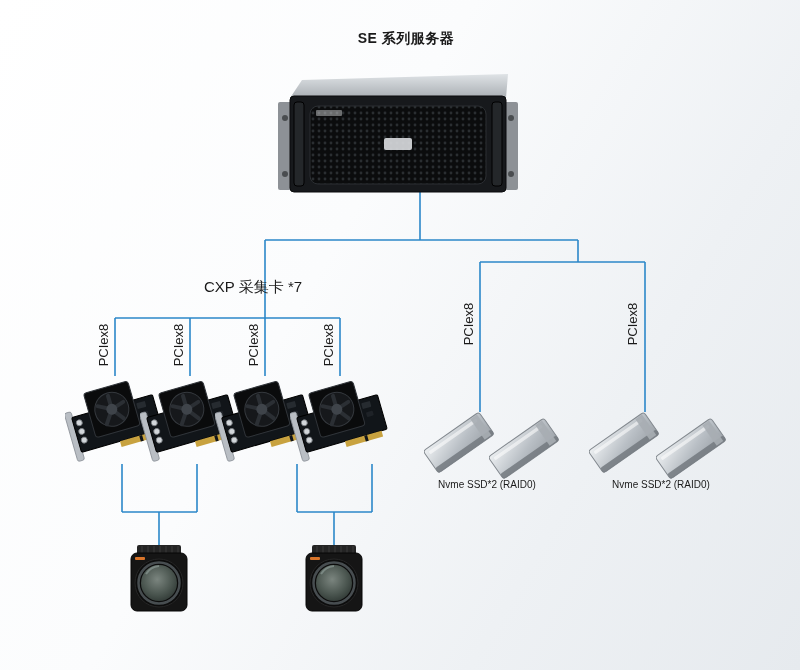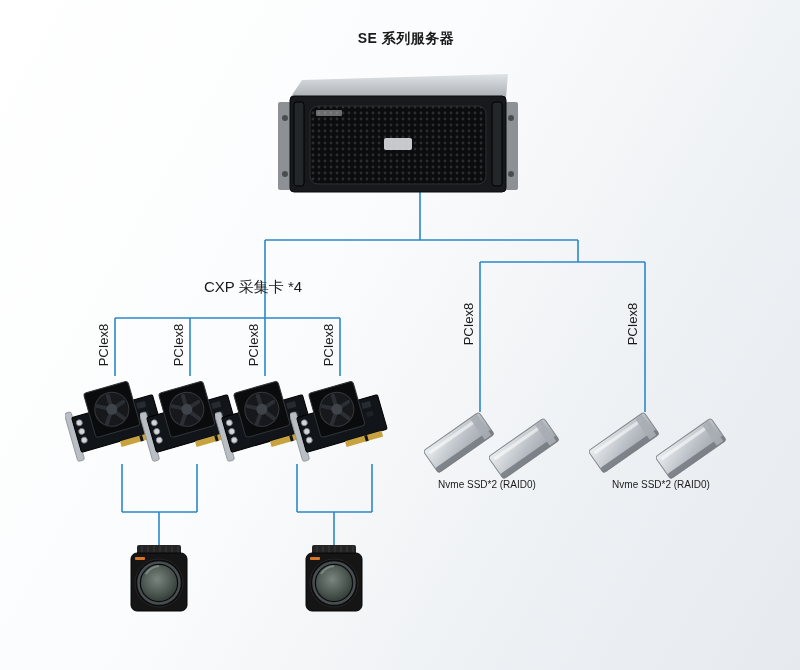--- a/index.html
+++ b/index.html
@@ -138,21 +138,21 @@
     <polygon points="34,12 240,6 238,30 22,30" fill="url(#topGrad)"></polygon>
     <rect x="22" y="28" width="216" height="96" rx="4" fill="#17191c" stroke="#0a0b0c"></rect>
     <rect x="26" y="34" width="10" height="84" rx="3" fill="#24272a" stroke="#000"></rect>
     <rect x="224" y="34" width="10" height="84" rx="3" fill="#24272a" stroke="#000"></rect>
     <rect x="42" y="38" width="176" height="78" rx="8" fill="#0b0c0d" stroke="#2c2f33"></rect>
     <rect x="42" y="38" width="176" height="78" rx="8" fill="url(#mesh)"></rect>
     <rect x="116" y="70" width="28" height="12" rx="2" fill="#dadde0" opacity="0.9"></rect>
     <rect x="48" y="42" width="26" height="6" rx="1" fill="#caccce" opacity="0.5"></rect>
   </svg>
 
-  <div class="label-cxp">CXP 采集卡 *4</div>
+  <div class="label-cxp">CXP 采集卡 *7</div>
 
   <div class="pcie" style="left:72px;top:337px">PCIex8</div>
   <div class="pcie" style="left:147px;top:337px">PCIex8</div>
   <div class="pcie" style="left:222px;top:337px">PCIex8</div>
   <div class="pcie" style="left:297px;top:337px">PCIex8</div>
 
   <div class="pcie" style="left:437px;top:316px">PCIex8</div>
   <div class="pcie" style="left:601px;top:316px">PCIex8</div>
 
   <svg class="gfx" style="left:65px;top:372px" width="100" height="100">

